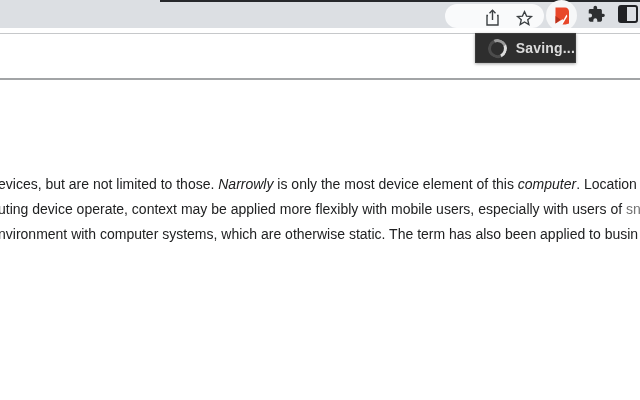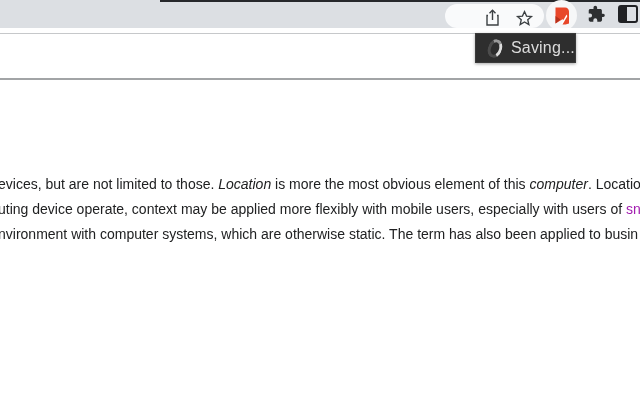--- a/index.html
+++ b/index.html
@@ -20,30 +20,30 @@
   .ext-circle{position:absolute;left:546px;top:0px;width:31px;height:31px;border-radius:50%;
               background:#f6f7f8;display:flex;align-items:center;justify-content:center;cursor:pointer;}
 
   
   .tooltip{position:absolute;left:475px;top:33px;width:101px;height:30px;background:#2e2e2e;
            border:1px solid #3a3a3a;box-sizing:border-box;display:flex;align-items:center;
            box-shadow:0 1px 3px rgba(0,0,0,0.35);z-index:5;}
   .spinner{width:13px;height:13px;border-radius:50%;margin-left:12px;
            border:3px solid #4c4c4c;border-right-color:#dedede;border-top-color:#9a9a9a;
            transform:rotate(20deg);box-sizing:content-box;}
-  .tooltip-label{color:#dcdcdc;font-size:16px;margin-left:9px;letter-spacing:0.2px;}
+  .tooltip-label{color:#dcdcdc;font-size:14px;margin-left:9px;letter-spacing:0.2px;font-weight:bold;}
 
   
   .page{position:absolute;left:0;top:34px;width:640px;height:366px;background:#ffffff;overflow:hidden;}
   .page-rule{position:absolute;left:0;top:44px;width:640px;height:2px;background:#a2a4a6;}
   .article{position:absolute;left:-2px;top:138px;width:700px;color:#202122;
            font-size:14px;line-height:25px;white-space:nowrap;}
   .article .line{height:25px;}
   .it{font-style:italic;}
-  .lnk{color:#a21caf;text-decoration:none;cursor:pointer;}
+  .lnk{color:#737373;text-decoration:none;cursor:pointer;}
 </style>
 </head>
 <body>
 
 <div>
 
   <div class="toolbar">
     <div class="frame-edge"></div>
 
     <div class="omnibox-end">
@@ -89,19 +89,19 @@
 
   <div class="tooltip">
     <div class="spinner"></div>
     <span class="tooltip-label">Saving...</span>
   </div>
 
   <div class="page">
     <div class="page-rule"></div>
 
     <div class="article">
-      <div class="line"><span>evices, but are not limited to those. </span><span class="it">Location</span><span> is more the most obvious element of this </span><span class="it">computer</span><span>. Location</span></div>
+      <div class="line"><span>evices, but are not limited to those. </span><span class="it">Narrowly</span><span> is only the most device element of this </span><span class="it">computer</span><span>. Location</span></div>
       <div class="line"><span>uting device operate, context may be applied more flexibly with mobile users, especially with users of </span><a class="lnk">sn</a></div>
       <div class="line"><span>nvironment with computer systems, which are otherwise static. The term has also been applied to busin</span></div>
     </div>
   </div>
 
 </div>
 
 </body></html>

